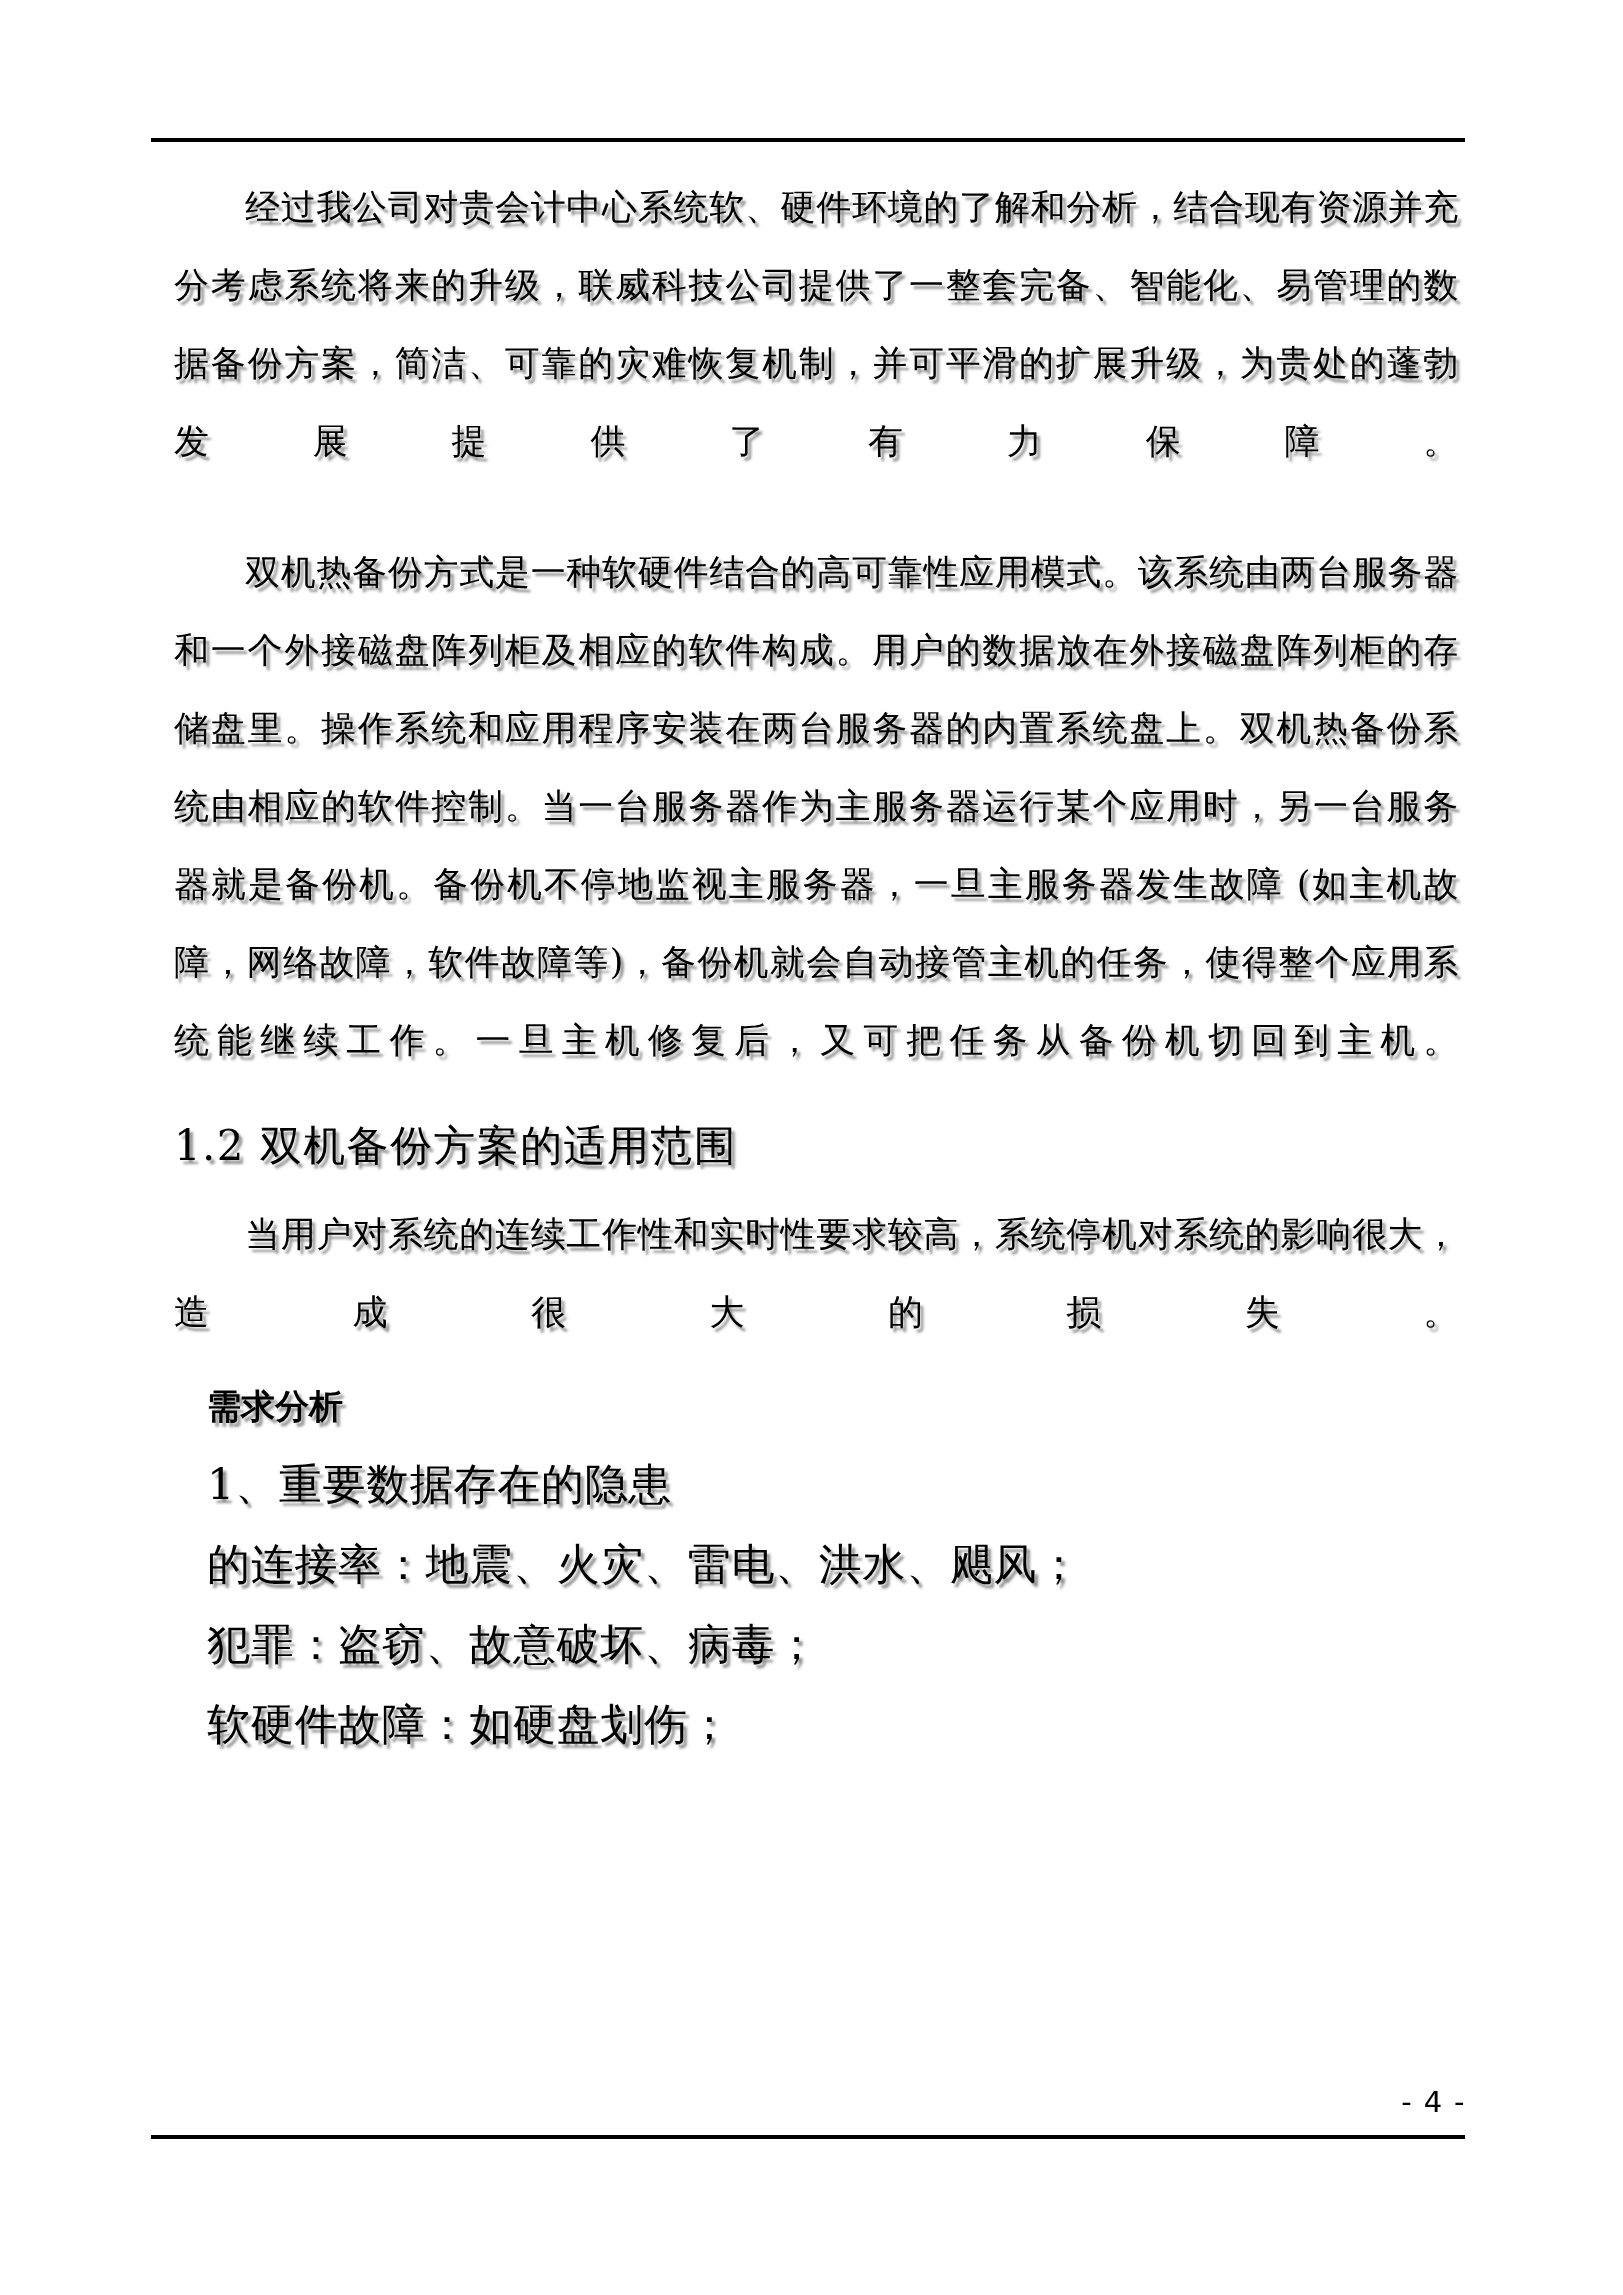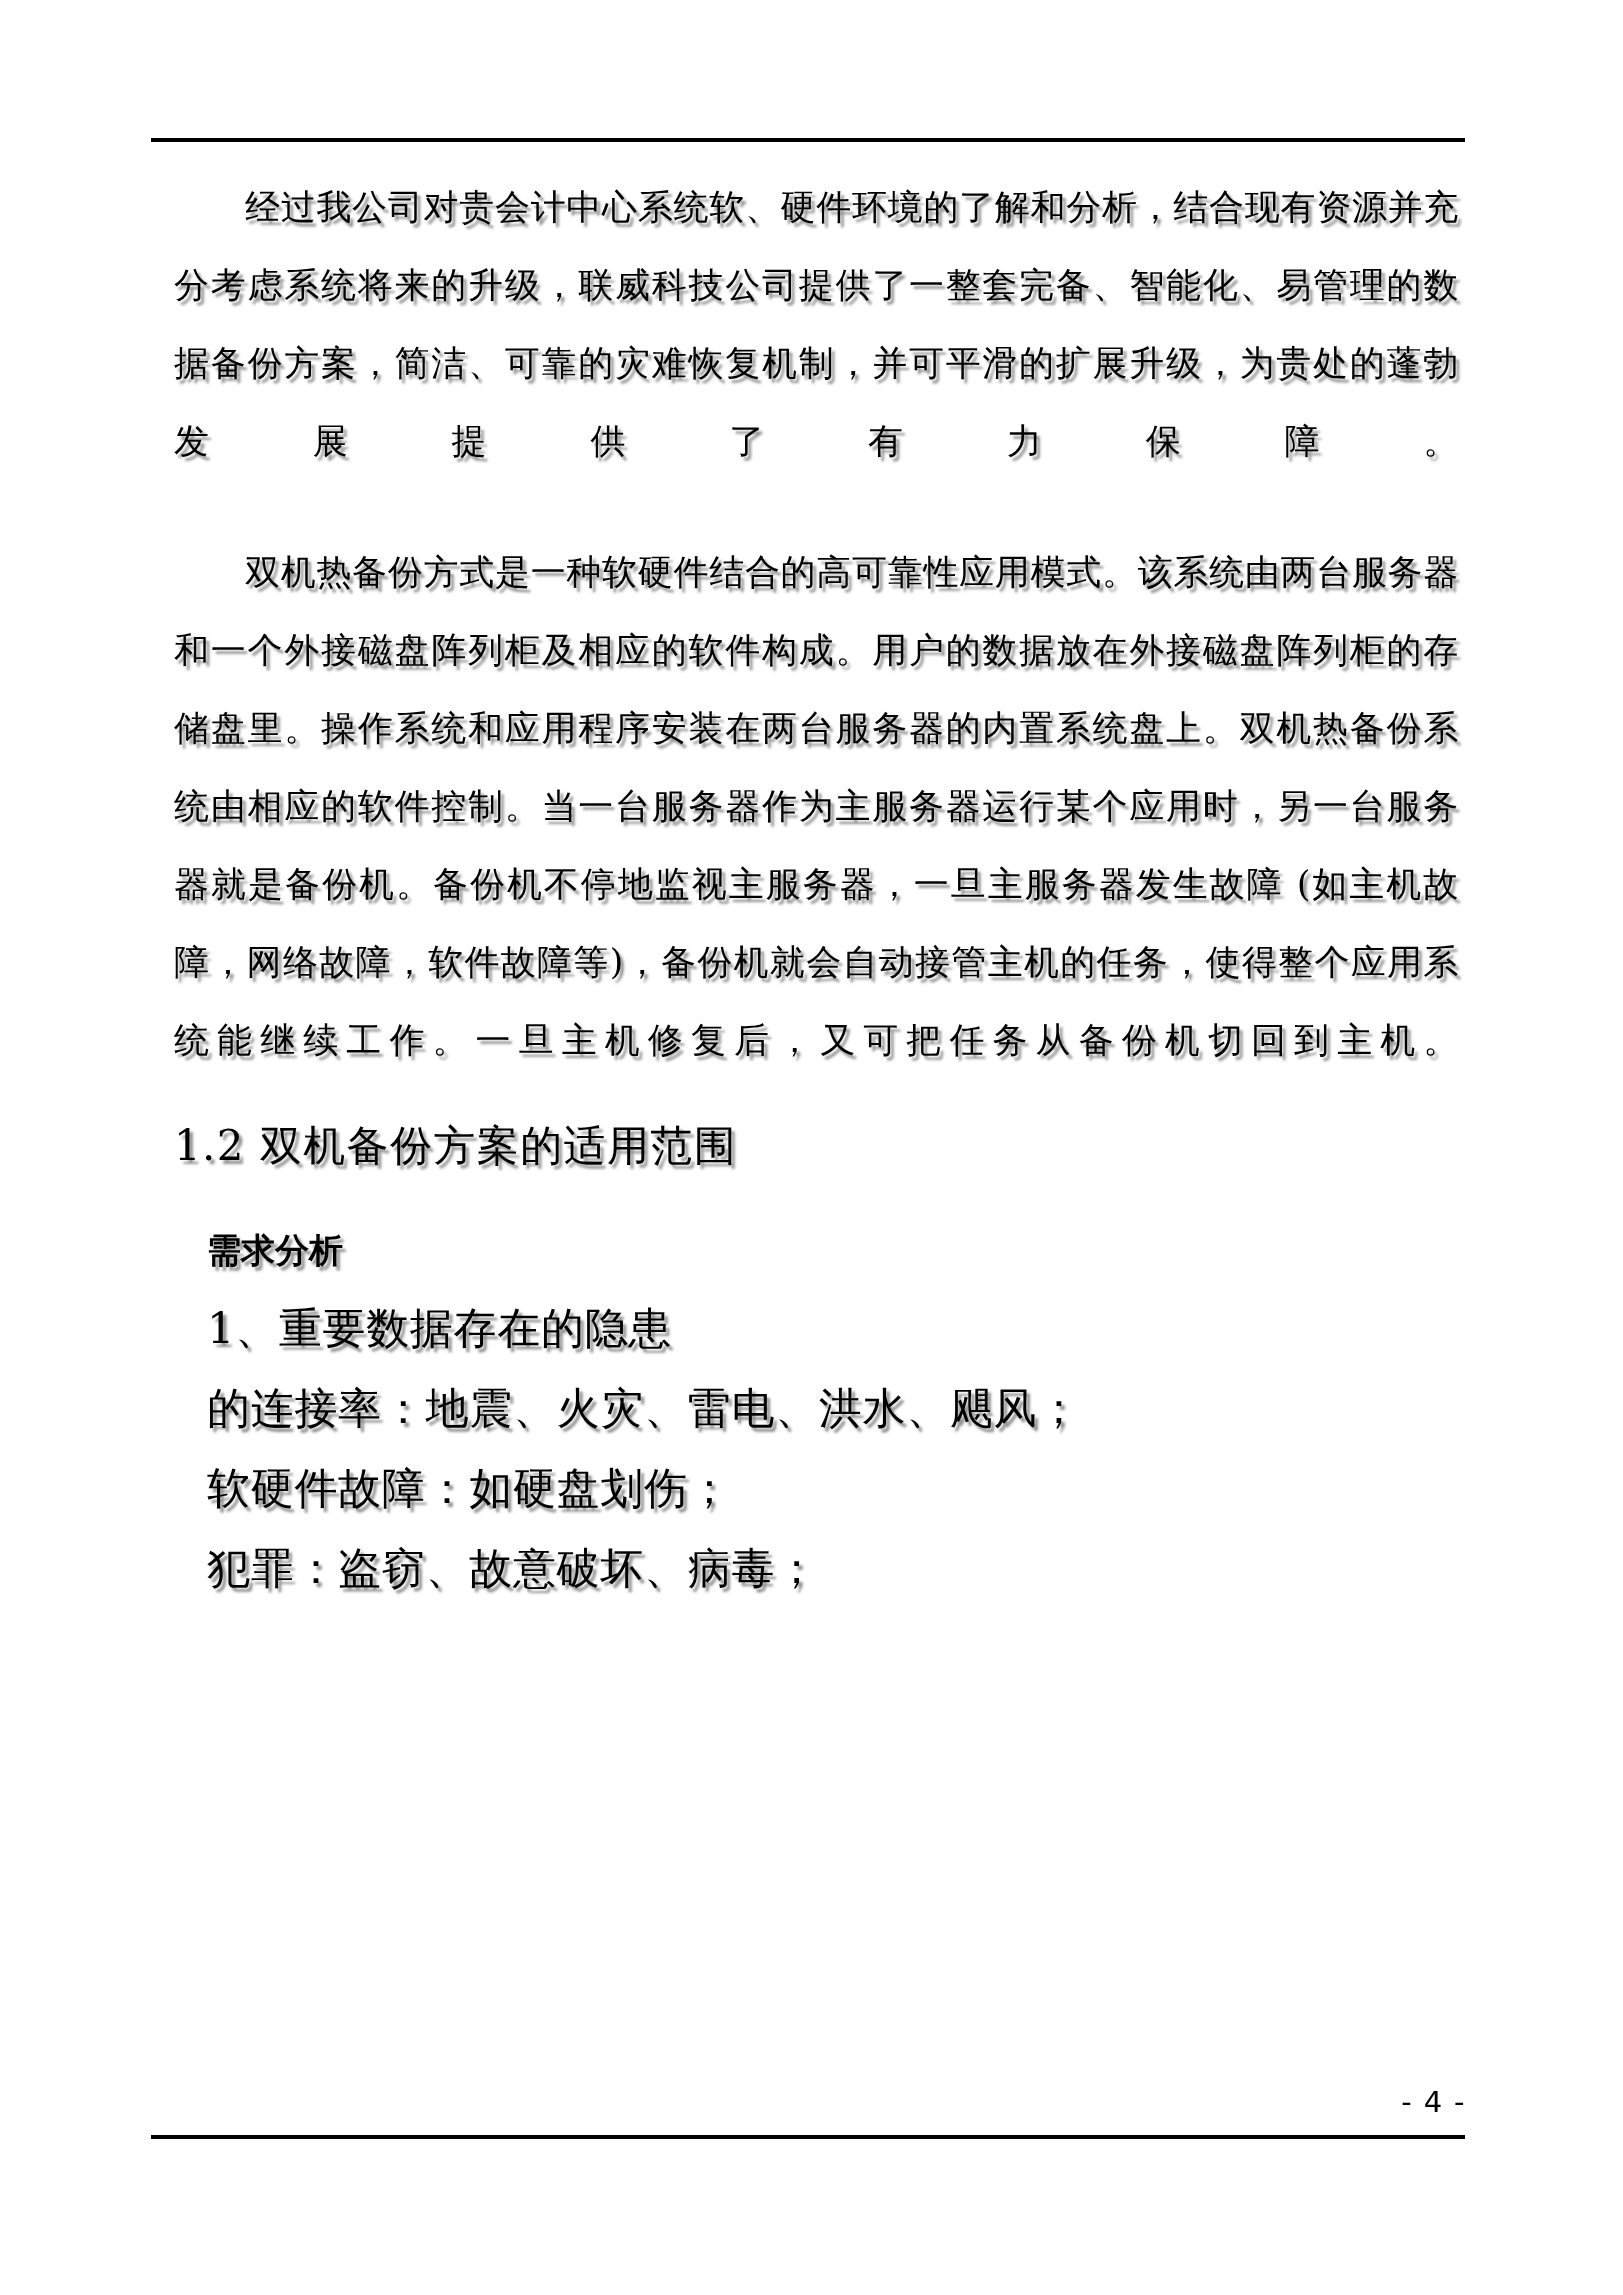--- a/index.html
+++ b/index.html
@@ -135,33 +135,34 @@
     <div class="spacer-sm"></div>
 
     <p class="cn body-par indent full-justify">双机热备份方式是一种软硬件结合的高可靠性应用模式。该系统由两台服务器和一个外接磁盘阵列柜及相应的软件构成。用户的数据放在外接磁盘阵列柜的存储盘里。操作系统和应用程序安装在两台服务器的内置系统盘上。双机热备份系统由相应的软件控制。当一台服务器作为主服务器运行某个应用时，另一台服务器就是备份机。备份机不停地监视主服务器，一旦主服务器发生故障 (如主机故障，网络故障，软件故障等)，备份机就会自动接管主机的任务，使得整个应用系统能继续工作。一旦主机修复后，又可把任务从备份机切回到主机。</p>
 
     <div class="spacer-md"></div>
 
     <h2 class="section-heading">1.2 双机备份方案的适用范围</h2>
 
     <div class="spacer-sm"></div>
 
+    <p class="cn body-par indent full-justify">当用户对系统的连续工作性和实时性要求较高，系统停机对系统的影响很大，造成很大的损失。</p>
 
     <div class="spacer-sm"></div>
 
     <p class="sub-label indent-1">需求分析</p>
 
     <p class="list-line indent-1">1、重要数据存在的隐患</p>
 
 
     <p class="list-line indent-1">的连接率：地震、火灾、雷电、洪水、飓风；</p>
 
+    <p class="list-line indent-1">犯罪：盗窃、故意破坏、病毒；</p>
+
     <p class="list-line indent-1">软硬件故障：如硬盘划伤；</p>
-
-    <p class="list-line indent-1">犯罪：盗窃、故意破坏、病毒；</p>
 
   </div>
 
   <div class="page-number">- 4 -</div>
 
   <div class="footer-rule"></div>
 
 </div>
 
 

